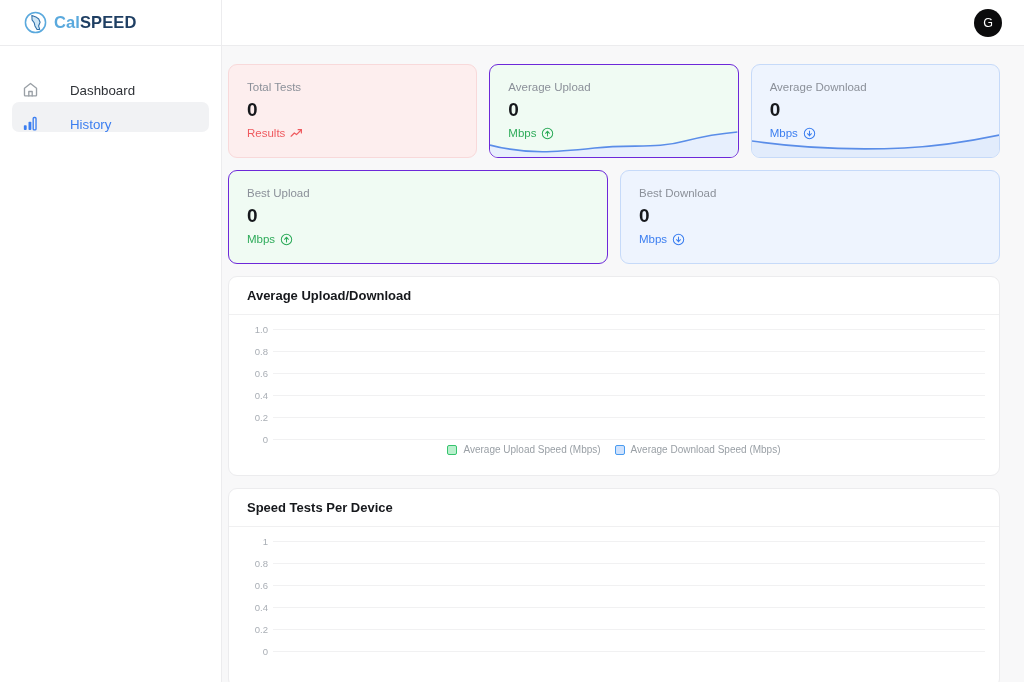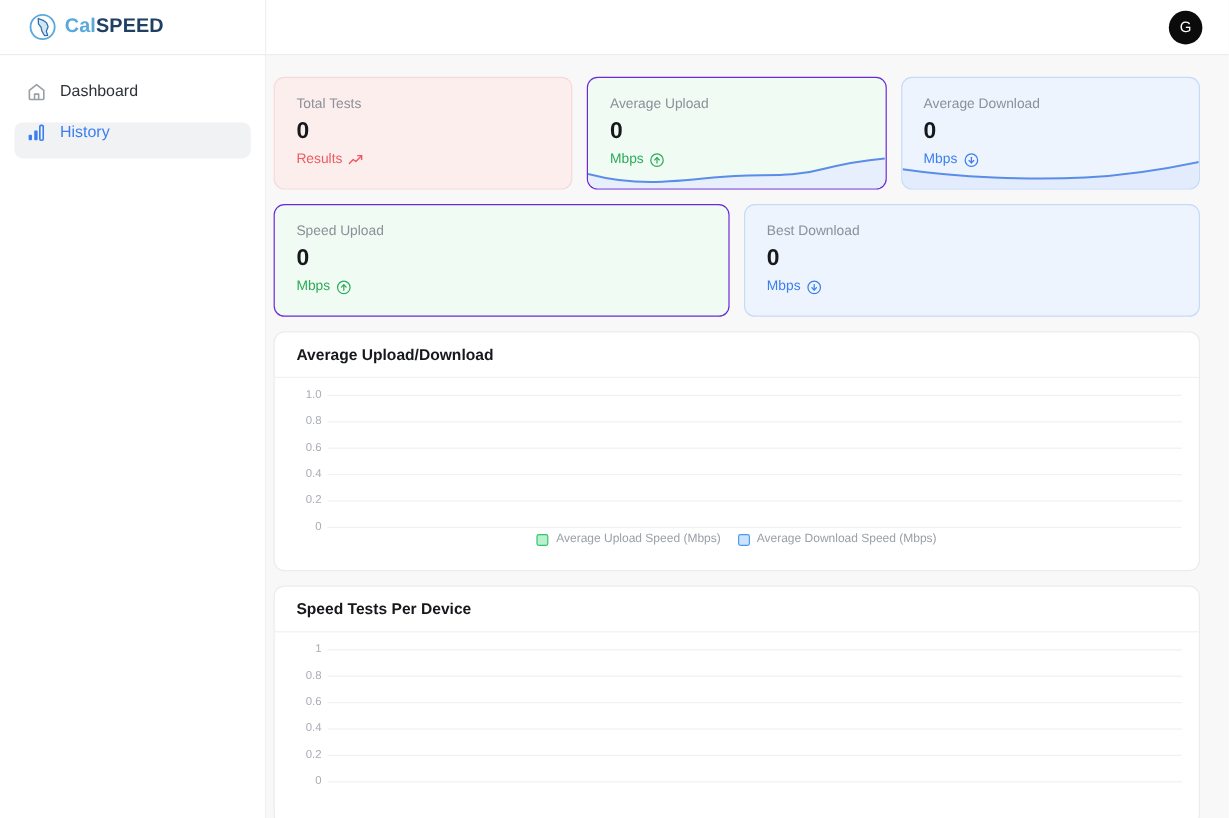--- a/index.html
+++ b/index.html
@@ -24,24 +24,25 @@
     padding-left: 24px;
     border-bottom: 1px solid #ececee;
   }
   .brand-logo { width: 23px; height: 23px; flex: 0 0 23px; margin-right: 7px; }
   .brand-text { font-size: 16.5px; font-weight: 700; letter-spacing: .1px; white-space: nowrap; }
   .brand-cal { color: #5aa9dd; }
   .brand-speed { color: #1f3f63; }
 
   .nav { padding: 22px 12px 0 12px; }
   .nav-item {
-    display: flex; align-items: flex-start;
+    display: flex; align-items: flex-end;
     height: 30px; border-radius: 7px;
     padding: 0 10px; margin-bottom: 4px;
     cursor: pointer;
+    gap: 20px;
   }
   .nav-item .ni-icon { width: 17px; height: 17px; flex: 0 0 17px; margin-right: 11px; display: block; }
   .nav-item .ni-label { font-size: 13.3px; }
   .nav-item.inactive .ni-label { color: #2e3136; }
   .nav-item.inactive .ni-icon { stroke: #9aa0a6; }
   .nav-item.active { background: #f1f2f4; }
   .nav-item.active .ni-label { color: #3b7ef0; font-weight: 500; }
 
   
   .main { flex: 1; height: 682px; display: flex; flex-direction: column; background: #f8f8f9; min-width: 0; }
@@ -232,21 +233,21 @@
               </svg>
             </div>
           </div>
 
         </div>
 
         <div class="cards-row">
 
 
           <div class="card green">
-            <div class="card-label">Speed Upload</div>
+            <div class="card-label">Best Upload</div>
             <div class="card-value">0</div>
             <div class="card-foot">
               <span class="cf-text">Mbps</span>
               <svg class="cf-icon" viewBox="0 0 24 24" fill="none" stroke="#2eab5a" stroke-width="1.9" stroke-linecap="round" stroke-linejoin="round">
                 <circle cx="12" cy="12" r="9.6"></circle>
                   <polyline points="8.4,11.6 12,8 15.6,11.6"></polyline>
                   <line x1="12" y1="8" x2="12" y2="16.4"></line>
               </svg>
             </div>
           </div>

